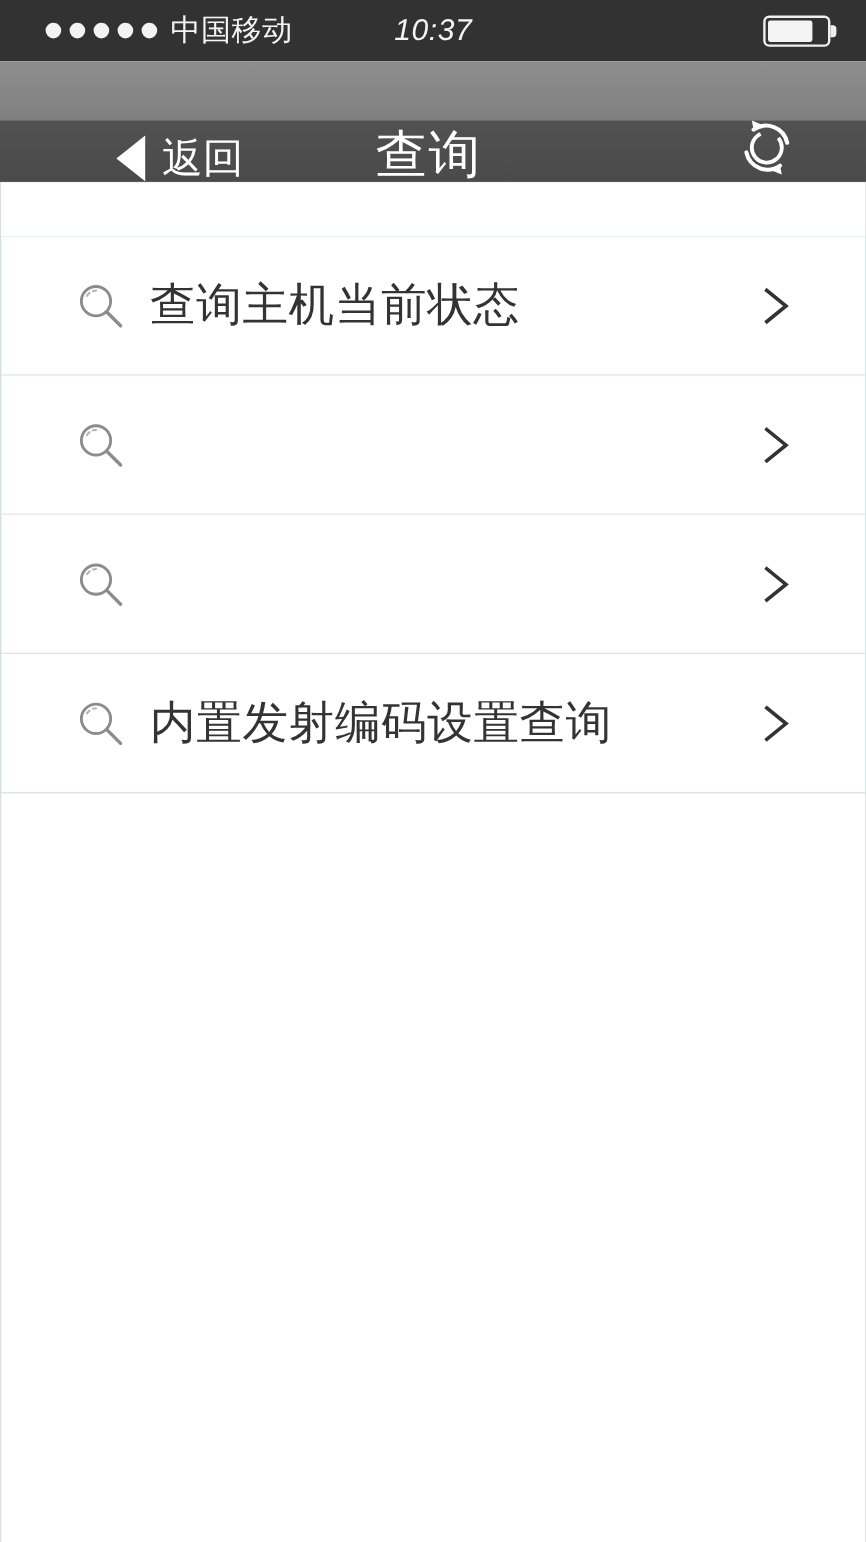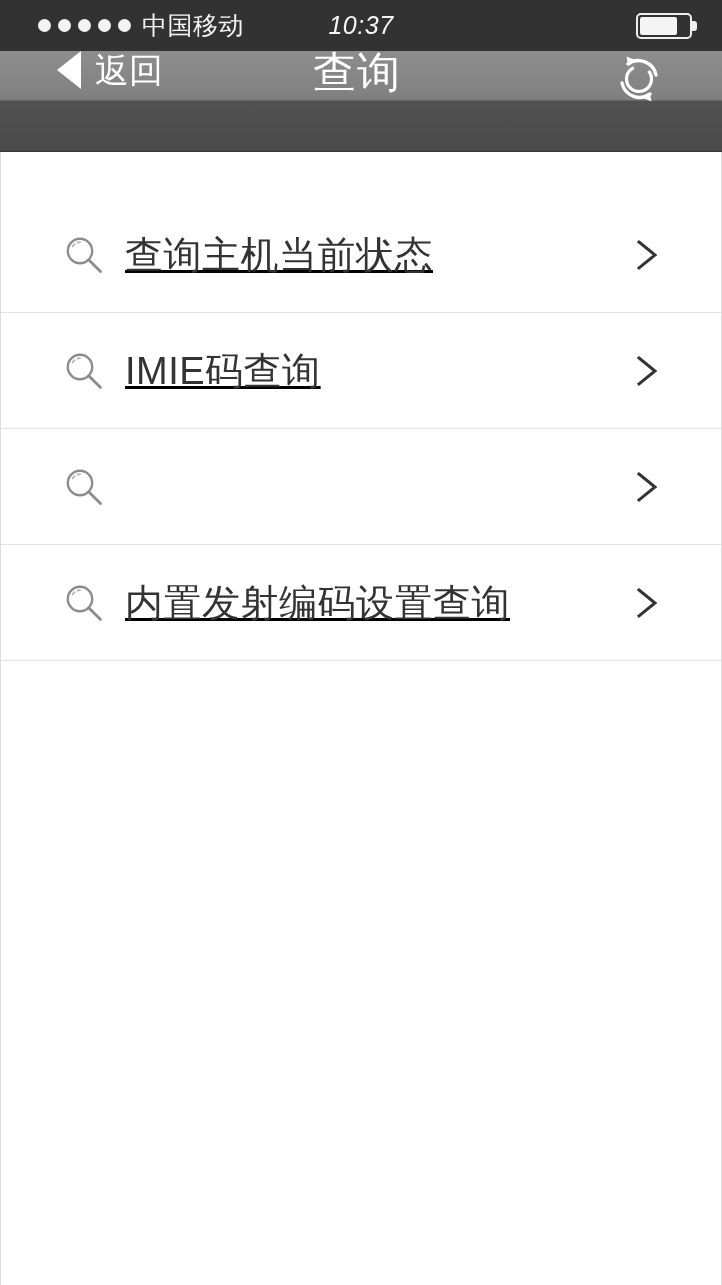--- a/index.html
+++ b/index.html
@@ -78,22 +78,23 @@
   }
 
   
   .nav-bar {
     position:relative;
     height:101px;
     background:linear-gradient(to bottom,
         #8d8d8d 0%, #838383 38%, #7e7e7e 49%,
         #515151 50%, #4d4d4d 80%, #4a4a4a 100%);
     display:flex;
-    align-items:flex-start;
+    align-items:flex-end;
     border-bottom:1px solid #3b3b3b;
+    padding-left:40px;
   }
   .nav-back {
     display:flex;
     align-items:center;
     gap:14px;
     margin-left:57px;
     cursor:pointer;
   }
   .back-arrow {
     width:0; height:0;
@@ -129,21 +130,21 @@
 
   
   .content {
     position:relative;
     height:1133px;
     background:#ffffff;
     border-left:1px solid #dcdcdc;
     border-right:1px solid #dcdcdc;
   }
   .list-spacer { height:45px; background:#ffffff; }
-  .list { background:#5eead4;text-decoration:underline; }
+  .list { background:#5eead4; }
   .row {
     position:relative;
     height:116px;
     display:flex;
     align-items:center;
     background:#ffffff;
     border-bottom:1px solid #e2e2e2;
     cursor:pointer;
   }
   .row-icon {
@@ -238,21 +239,20 @@
 </span>
         </div>
         <div class="row">
           <span class="row-icon">
   <svg width="42" height="42" viewBox="0 0 42 42">
     <circle cx="17" cy="17" r="12.2" fill="none" stroke="#8c8c8c" stroke-width="2.4"></circle>
     <path d="M9.5 12.5 A9.2 9.2 0 0 1 17 8.2" fill="none" stroke="#b5b5b5" stroke-width="1.8" stroke-linecap="round" stroke-dasharray="3.2 3.2"></path>
     <line x1="26.2" y1="26.2" x2="37.5" y2="37.5" stroke="#8c8c8c" stroke-width="2.8" stroke-linecap="round"></line>
   </svg>
 </span>
-          <span class="row-label">IMIE码查询</span>
           <span class="row-chevron">
   <svg width="34" height="34" viewBox="0 0 34 34">
     <polyline points="10,4 26,17 10,30" fill="none" stroke="#333333" stroke-width="3" stroke-linecap="square" stroke-linejoin="miter"></polyline>
   </svg>
 </span>
         </div>
         <div class="row">
           <span class="row-icon">
   <svg width="42" height="42" viewBox="0 0 42 42">
     <circle cx="17" cy="17" r="12.2" fill="none" stroke="#8c8c8c" stroke-width="2.4"></circle>

